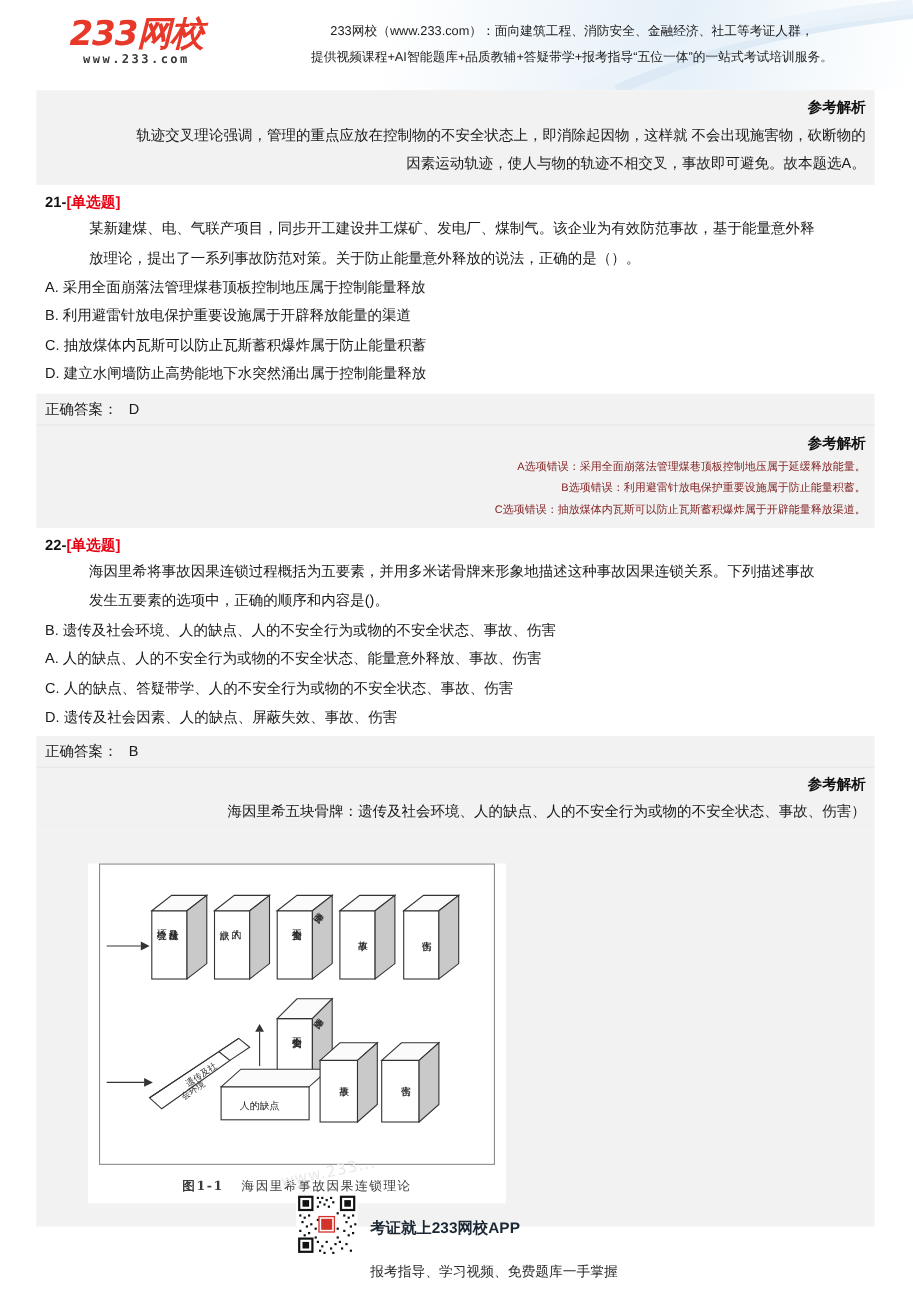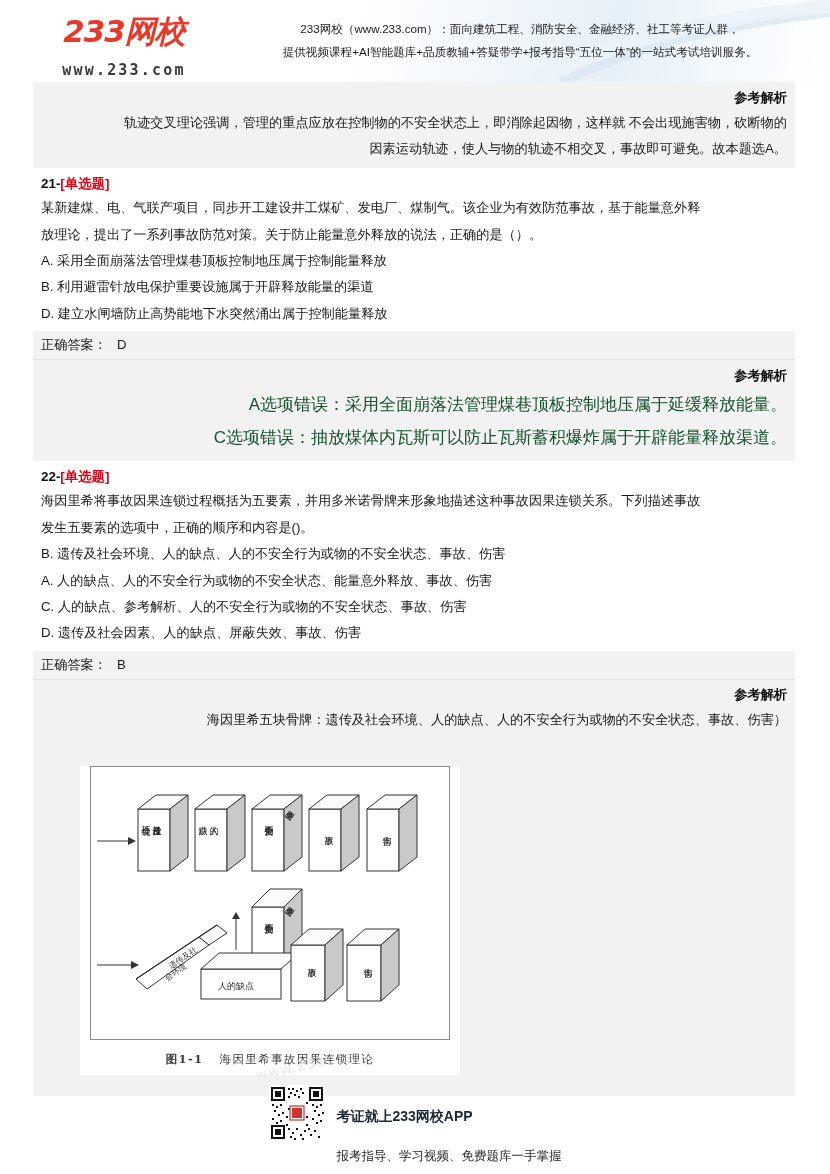--- a/index.html
+++ b/index.html
@@ -39,25 +39,25 @@
   .logo-main {
     font-size: 31px;
     font-weight: bold;
     color: #e8382a;
     letter-spacing: -1px;
     line-height: 1.0;
     font-family: "DejaVu Sans", "Liberation Sans", sans-serif;
     font-style: italic;
   }
   .logo-sub {
-    font-size: 15px;
+    font-size: 11px;
     font-weight: bold;
     color: #3a3a3a;
     letter-spacing: 2.2px;
-    margin-top: 14px;
+    margin-top: 0;
     font-family: "DejaVu Sans Mono", monospace;
   }
   .header-text {
     position: absolute;
     left: 230px;
     top: 18px;
     width: 580px;
     text-align: center;
     font-size: 11.6px;
     line-height: 1.95;
@@ -87,38 +87,39 @@
     color: #111;
     line-height: 1.5;
     margin-bottom: 2px;
   }
   .para {
     font-size: 13.2px;
     line-height: 1.95;
     color: #1a1a1a;
   }
   .para-sm {
-    font-size: 17px;
+    font-size: 10px;
     line-height: 1.95;
-    color: #14532d;
+    color: #7f1d1d;
   }
 
   .qhead {
     font-size: 13.4px;
     font-weight: bold;
     color: #111;
     padding: 7px 8px 2px 41px;
   }
   .qhead .qtype { color: #e60012; }
 
   .qbody {
     padding: 0 35px 0 41px;
     font-size: 13.2px;
     line-height: 2.0;
     color: #1a1a1a;
+    margin-left: 40px;
   }
   .option {
     padding: 0 35px 0 41px;
     font-size: 13.2px;
     line-height: 2.0;
     color: #1a1a1a;
   }
 
   .answer-row {
     background: #f2f2f2;
@@ -233,44 +234,46 @@
   <div class="block">
     <div class="qhead">
       <span>21-</span><span class="qtype">[单选题]</span>
     </div>
     <div class="qbody">
       <div>某新建煤、电、气联产项目，同步开工建设井工煤矿、发电厂、煤制气。该企业为有效防范事故，基于能量意外释</div>
       <div>放理论，提出了一系列事故防范对策。关于防止能量意外释放的说法，正确的是（）。</div>
     </div>
     <div class="option">A. 采用全面崩落法管理煤巷顶板控制地压属于控制能量释放</div>
     <div class="option">B. 利用避雷针放电保护重要设施属于开辟释放能量的渠道</div>
+    <div class="option">C. 抽放煤体内瓦斯可以防止瓦斯蓄积爆炸属于防止能量积蓄</div>
     <div class="option">D. 建立水闸墙防止高势能地下水突然涌出属于控制能量释放</div>
 
     <div class="answer-row">
       <span>正确答案：</span><span class="ans-val">D</span>
     </div>
 
     <div class="shade">
       <div class="analysis-title">参考解析</div>
       <div class="para-sm">A选项错误：采用全面崩落法管理煤巷顶板控制地压属于延缓释放能量。</div>
+      <div class="para-sm">B选项错误：利用避雷针放电保护重要设施属于防止能量积蓄。</div>
       <div class="para-sm">C选项错误：抽放煤体内瓦斯可以防止瓦斯蓄积爆炸属于开辟能量释放渠道。</div>
     </div>
   </div>
 
   <div class="block">
     <div class="qhead">
       <span>22-</span><span class="qtype">[单选题]</span>
     </div>
     <div class="qbody">
       <div>海因里希将事故因果连锁过程概括为五要素，并用多米诺骨牌来形象地描述这种事故因果连锁关系。下列描述事故</div>
       <div>发生五要素的选项中，正确的顺序和内容是()。</div>
     </div>
     <div class="option">B. 遗传及社会环境、人的缺点、人的不安全行为或物的不安全状态、事故、伤害</div>
     <div class="option">A. 人的缺点、人的不安全行为或物的不安全状态、能量意外释放、事故、伤害</div>
-    <div class="option">C. 人的缺点、参考解析、人的不安全行为或物的不安全状态、事故、伤害</div>
+    <div class="option">C. 人的缺点、答疑带学、人的不安全行为或物的不安全状态、事故、伤害</div>
     <div class="option">D. 遗传及社会因素、人的缺点、屏蔽失效、事故、伤害</div>
 
     <div class="answer-row">
       <span>正确答案：</span><span class="ans-val">B</span>
     </div>
 
     <div class="shade tight">
       <div class="analysis-title">参考解析</div>
       <div class="para">海因里希五块骨牌：遗传及社会环境、人的缺点、人的不安全行为或物的不安全状态、事故、伤害）</div>
     </div>

